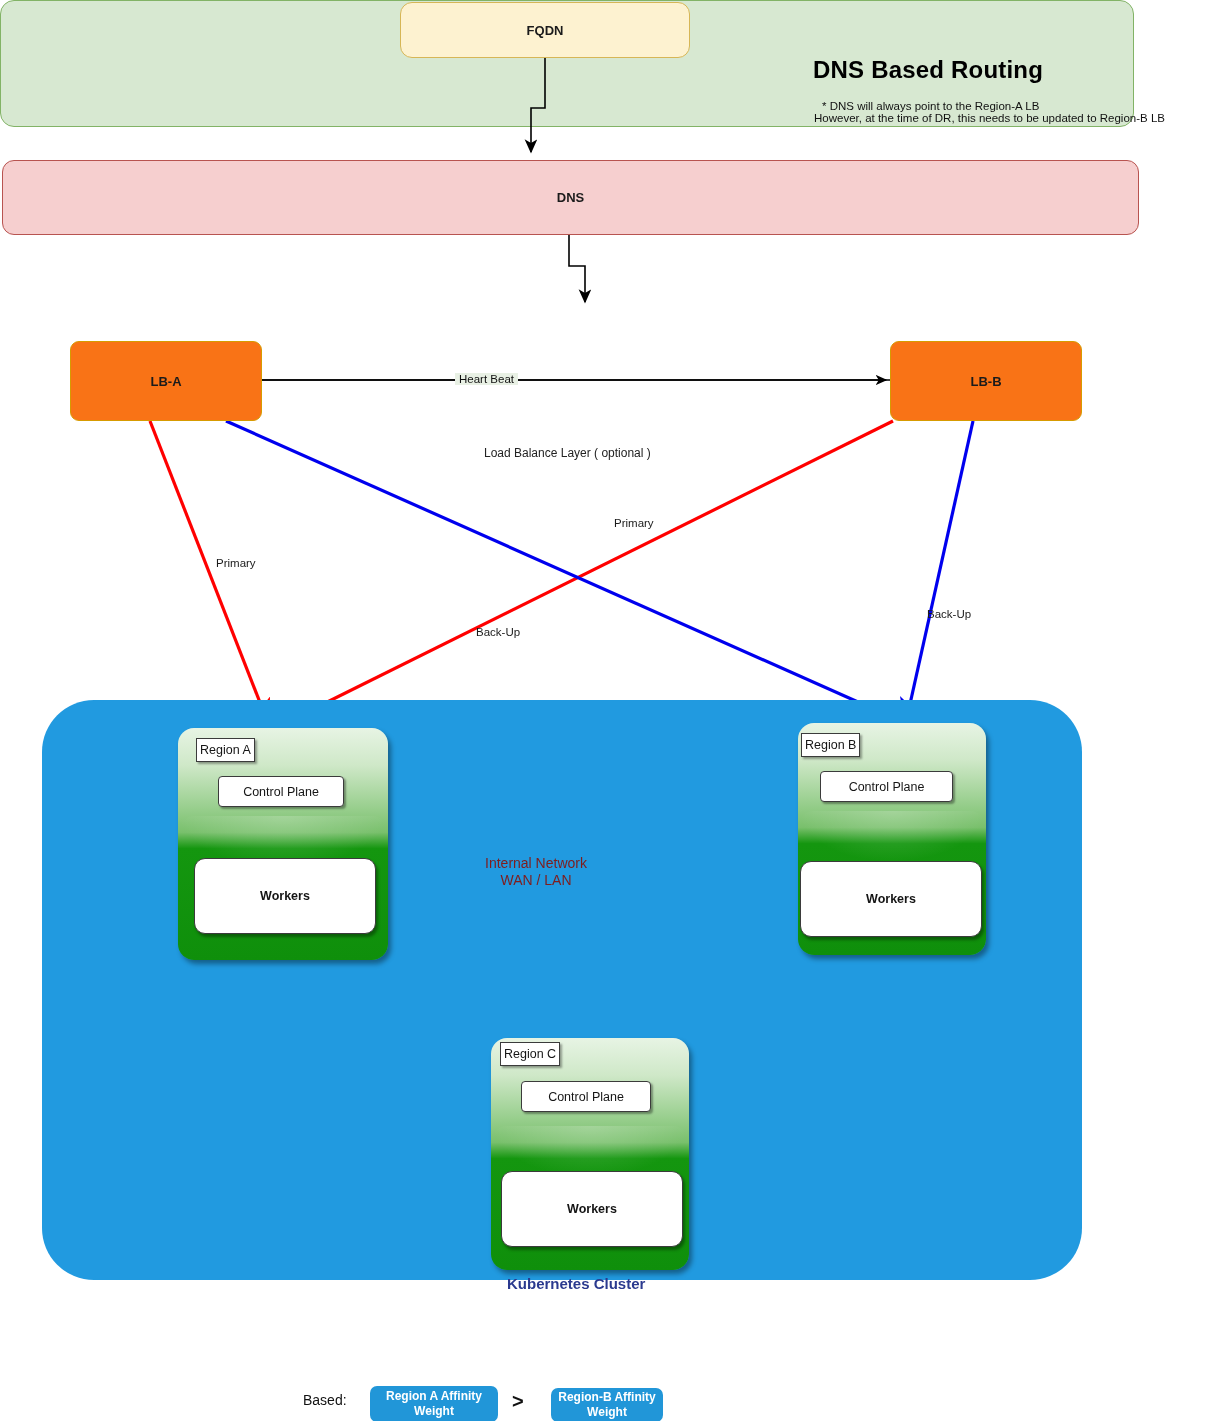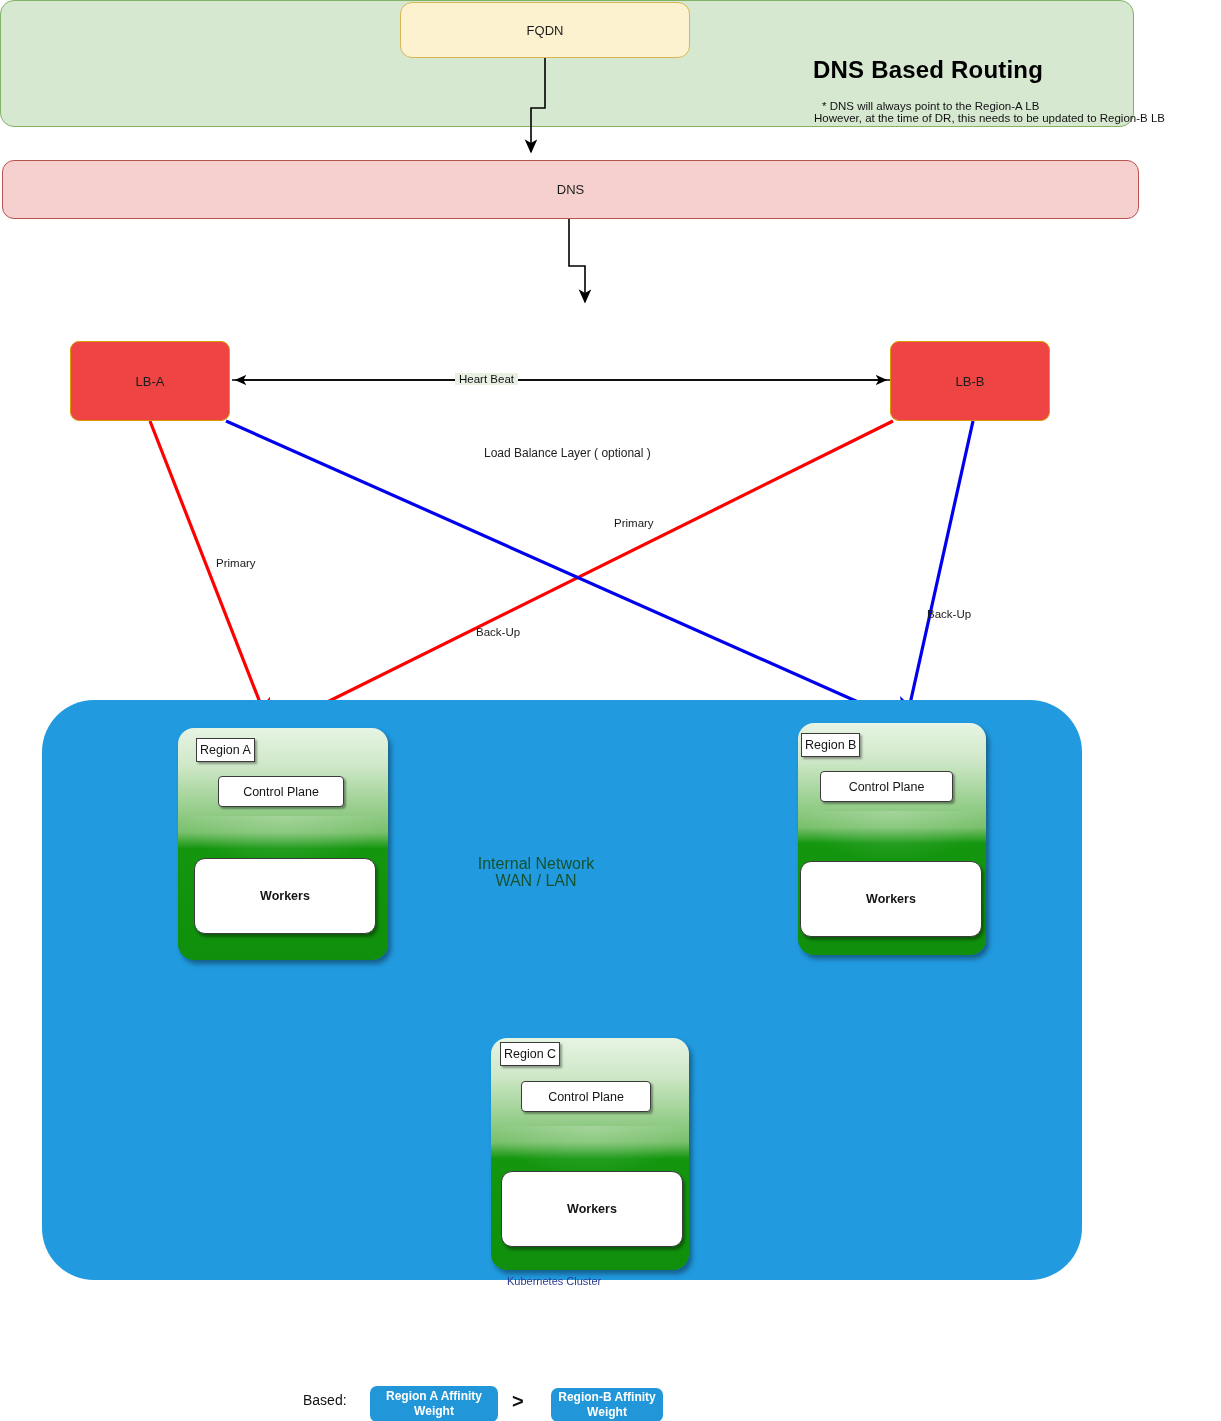--- a/index.html
+++ b/index.html
@@ -4,52 +4,52 @@
 <style>
   html,body{margin:0;padding:0;background:#ffffff;}
   body{width:1221px;height:1421px;position:relative;
        font-family:"Liberation Sans","DejaVu Sans",sans-serif;
        color:#111;overflow:hidden;}
 
   #canvas{position:absolute;left:0;top:0;width:1221px;height:1421px;}
 
   
   .node{position:absolute;box-sizing:border-box;display:flex;
-        align-items:center;justify-content:center;text-align:center;}
+        align-items:center;justify-content:center;text-align:center;font-weight:bold;}
 
   .fqdn{left:400px;top:2px;width:290px;height:56px;
         background:#fdf2d0;border:1px solid #d6b656;border-radius:12px;
         font-size:13px;color:#1b1b1b;}
 
-  .dns{left:2px;top:160px;width:1137px;height:59px;
+  .dns{left:2px;top:160px;width:1137px;height:75px;
        background:#f6cfcf;border:1px solid #b85450;border-radius:12px;
        font-size:13px;color:#1b1b1b;}
 
   .lblayer{left:8px;top:310px;width:1132px;height:125px;
            background:#d7e8d1;border:1px solid #82b366;border-radius:14px;}
 
-  .lb{width:160px;height:80px;background:#ef4444;border:1.6px solid #d79b00;
+  .lb{width:192px;height:80px;background:#f97316;border:1.6px solid #d79b00;
       border-radius:9px;font-size:13px;color:#1b1b1b;}
   .lb-a{left:70px;top:341px;}
   .lb-b{left:890px;top:341px;}
 
   .lb-caption{position:absolute;left:484px;top:446px;font-size:12px;color:#222;}
 
   
   .title{position:absolute;left:813px;top:56px;font-size:24px;font-weight:bold;
          letter-spacing:.2px;color:#000;}
   .note{position:absolute;font-size:11.5px;color:#111;}
   .note1{left:814px;top:100px;margin-left:8px;}
   .note2{left:814px;top:112px;}
 
   
   .k8s{position:absolute;left:42px;top:700px;width:1040px;height:580px;
        background:#219ae0;border-radius:52px;}
-  .k8s-caption{position:absolute;left:507px;top:1275px;font-size:11px;
-               color:#2b3a8f;font-weight:400;}
+  .k8s-caption{position:absolute;left:507px;top:1275px;font-size:15px;
+               color:#2b3a8f;font-weight:700;}
 
   
   .region{position:absolute;border-radius:16px;
           background:linear-gradient(180deg,#e7f4e4 0%,#cfe8c8 16%,
                      #79c06c 45%,#14960f 52%,#0f8f0b 100%);
           box-shadow:3px 4px 5px rgba(0,0,0,.38);}
   .region::after{content:"";position:absolute;left:0;right:0;top:38%;height:22%;
           background:radial-gradient(ellipse at 50% 0%,
                      rgba(255,255,255,.20),rgba(255,255,255,0) 70%);
           pointer-events:none;border-radius:16px;}
@@ -77,21 +77,21 @@
   .tag-b{left:801px;top:733px;}
   .cp-b{left:820px;top:771px;width:131px;height:29px;}
   .wk-b{left:800px;top:861px;width:180px;height:74px;}
   
   .tag-c{left:500px;top:1042px;}
   .cp-c{left:521px;top:1081px;width:128px;height:29px;}
   .wk-c{left:501px;top:1171px;width:180px;height:74px;}
 
   
   .net-label{position:absolute;left:470px;top:855px;width:132px;
-             text-align:center;font-size:16px;line-height:17px;color:#14532d;}
+             text-align:center;font-size:14px;line-height:17px;color:#7f1d1d;}
 
   
   .edge-label{position:absolute;font-size:11.5px;color:#1b1b1b;white-space:nowrap;}
   .lbl-primary-a{left:216px;top:557px;}
   .lbl-primary-b{left:614px;top:517px;}
   .lbl-backup-a{left:476px;top:626px;}
   .lbl-backup-b{left:927px;top:608px;}
   .lbl-hb{position:absolute;left:455px;top:373px;background:#e8f0e4;
           padding:0 4px;font-size:11.5px;color:#111;}
 

